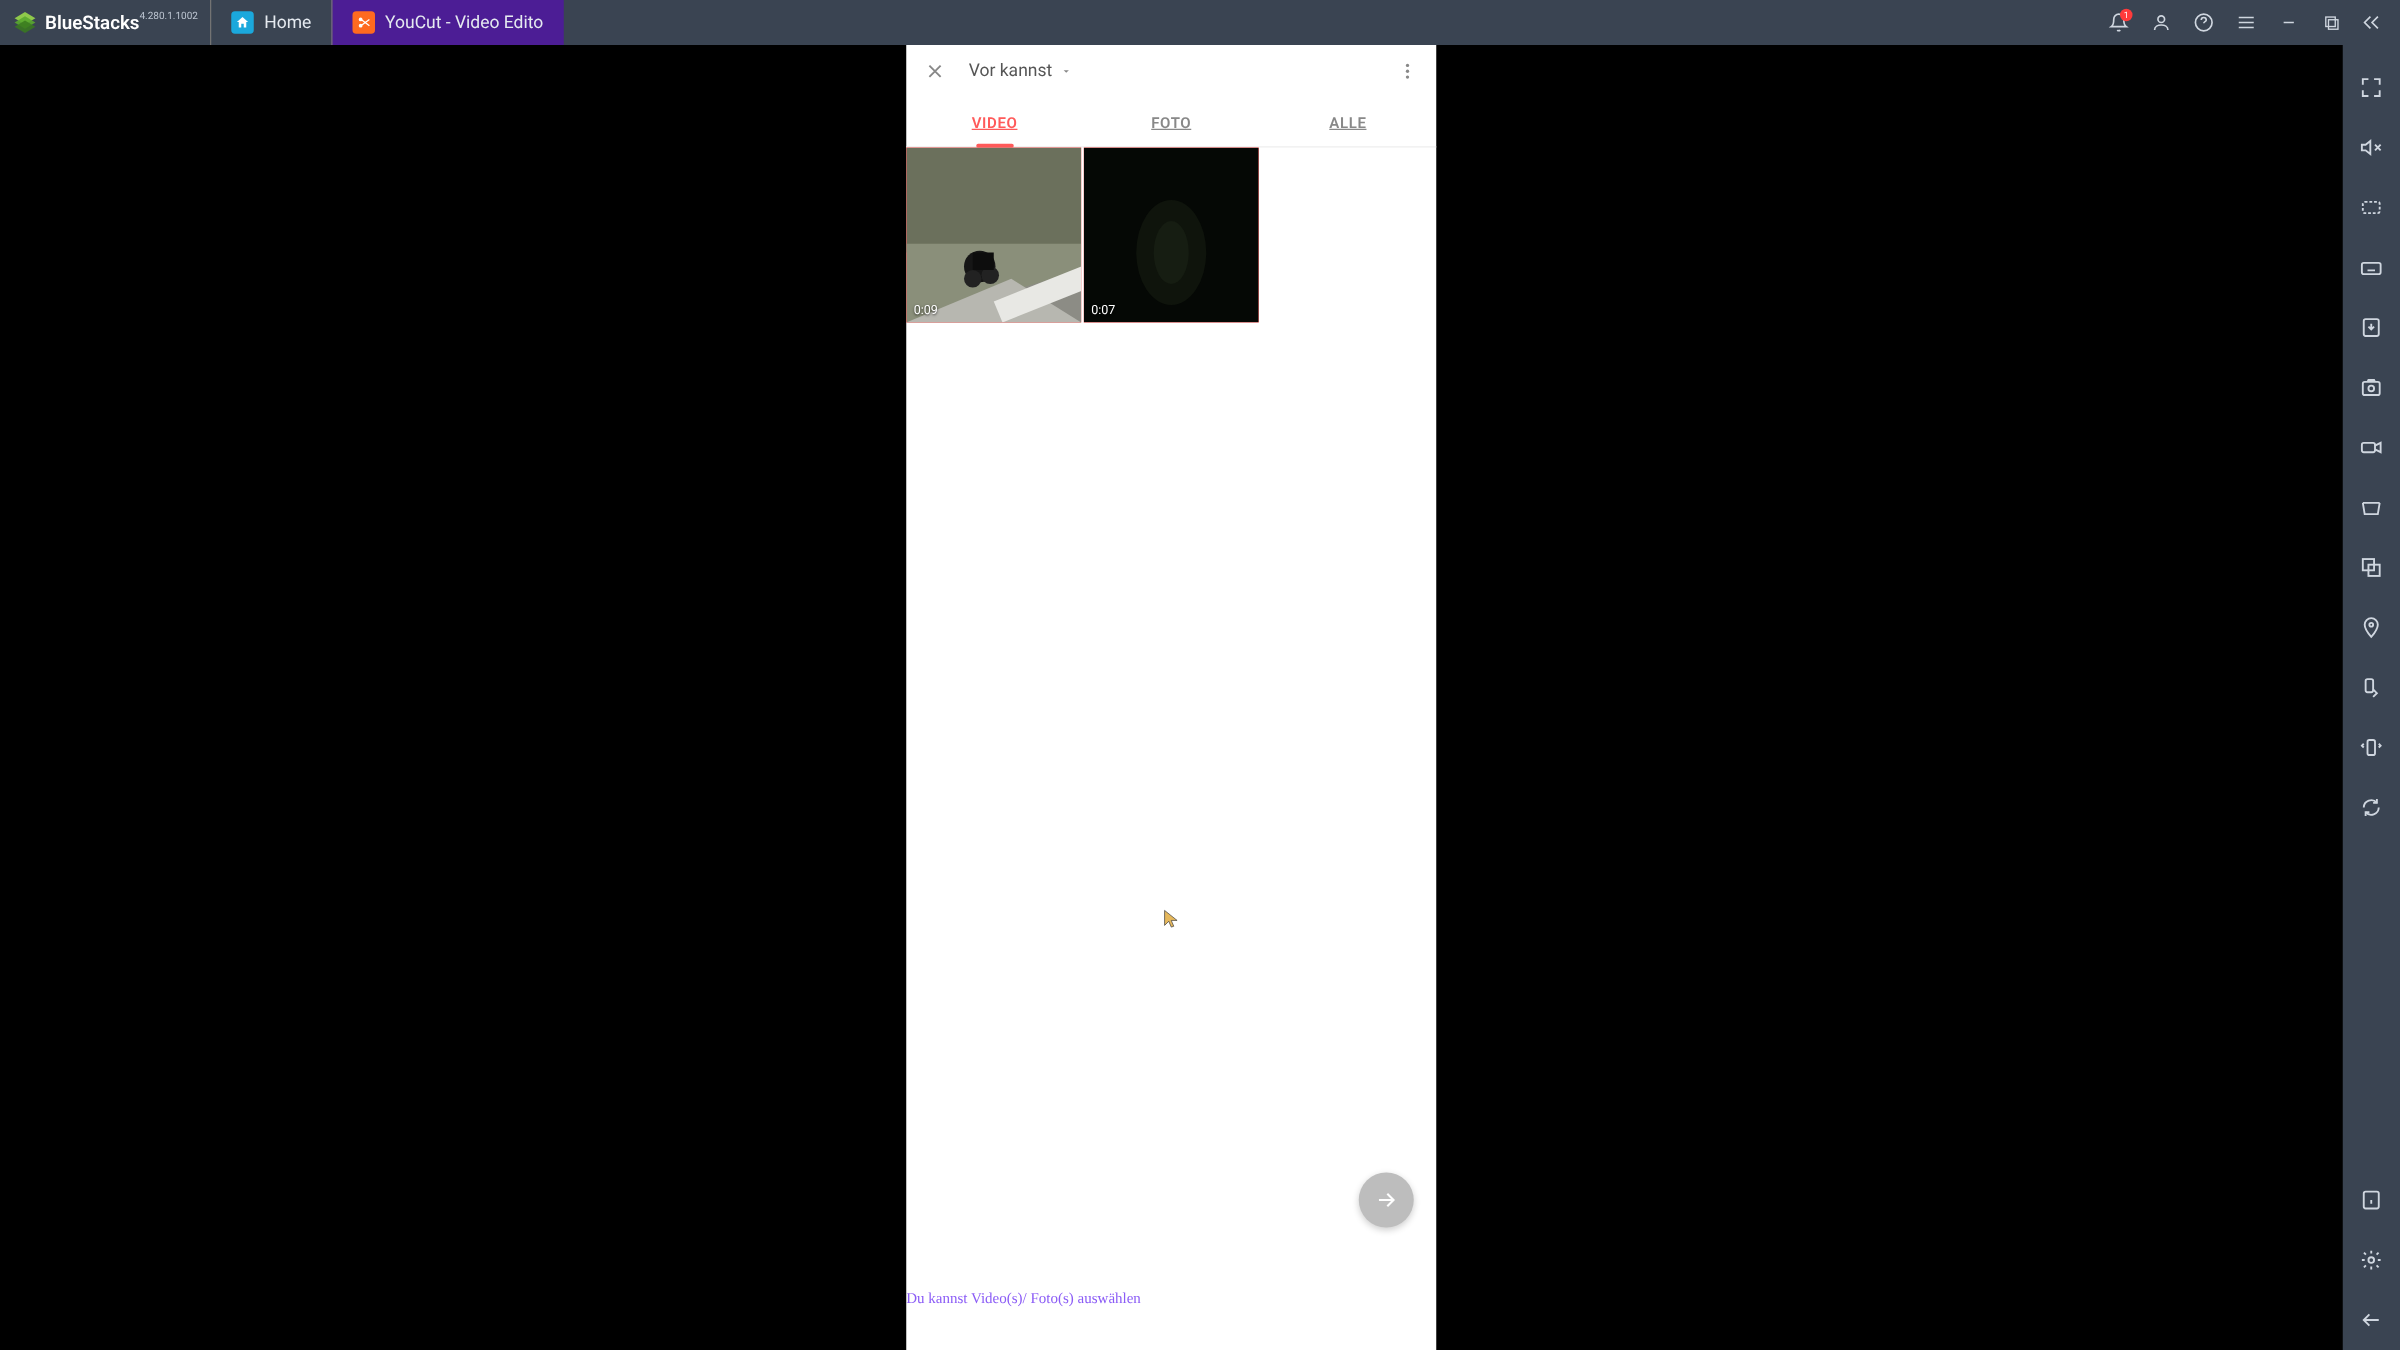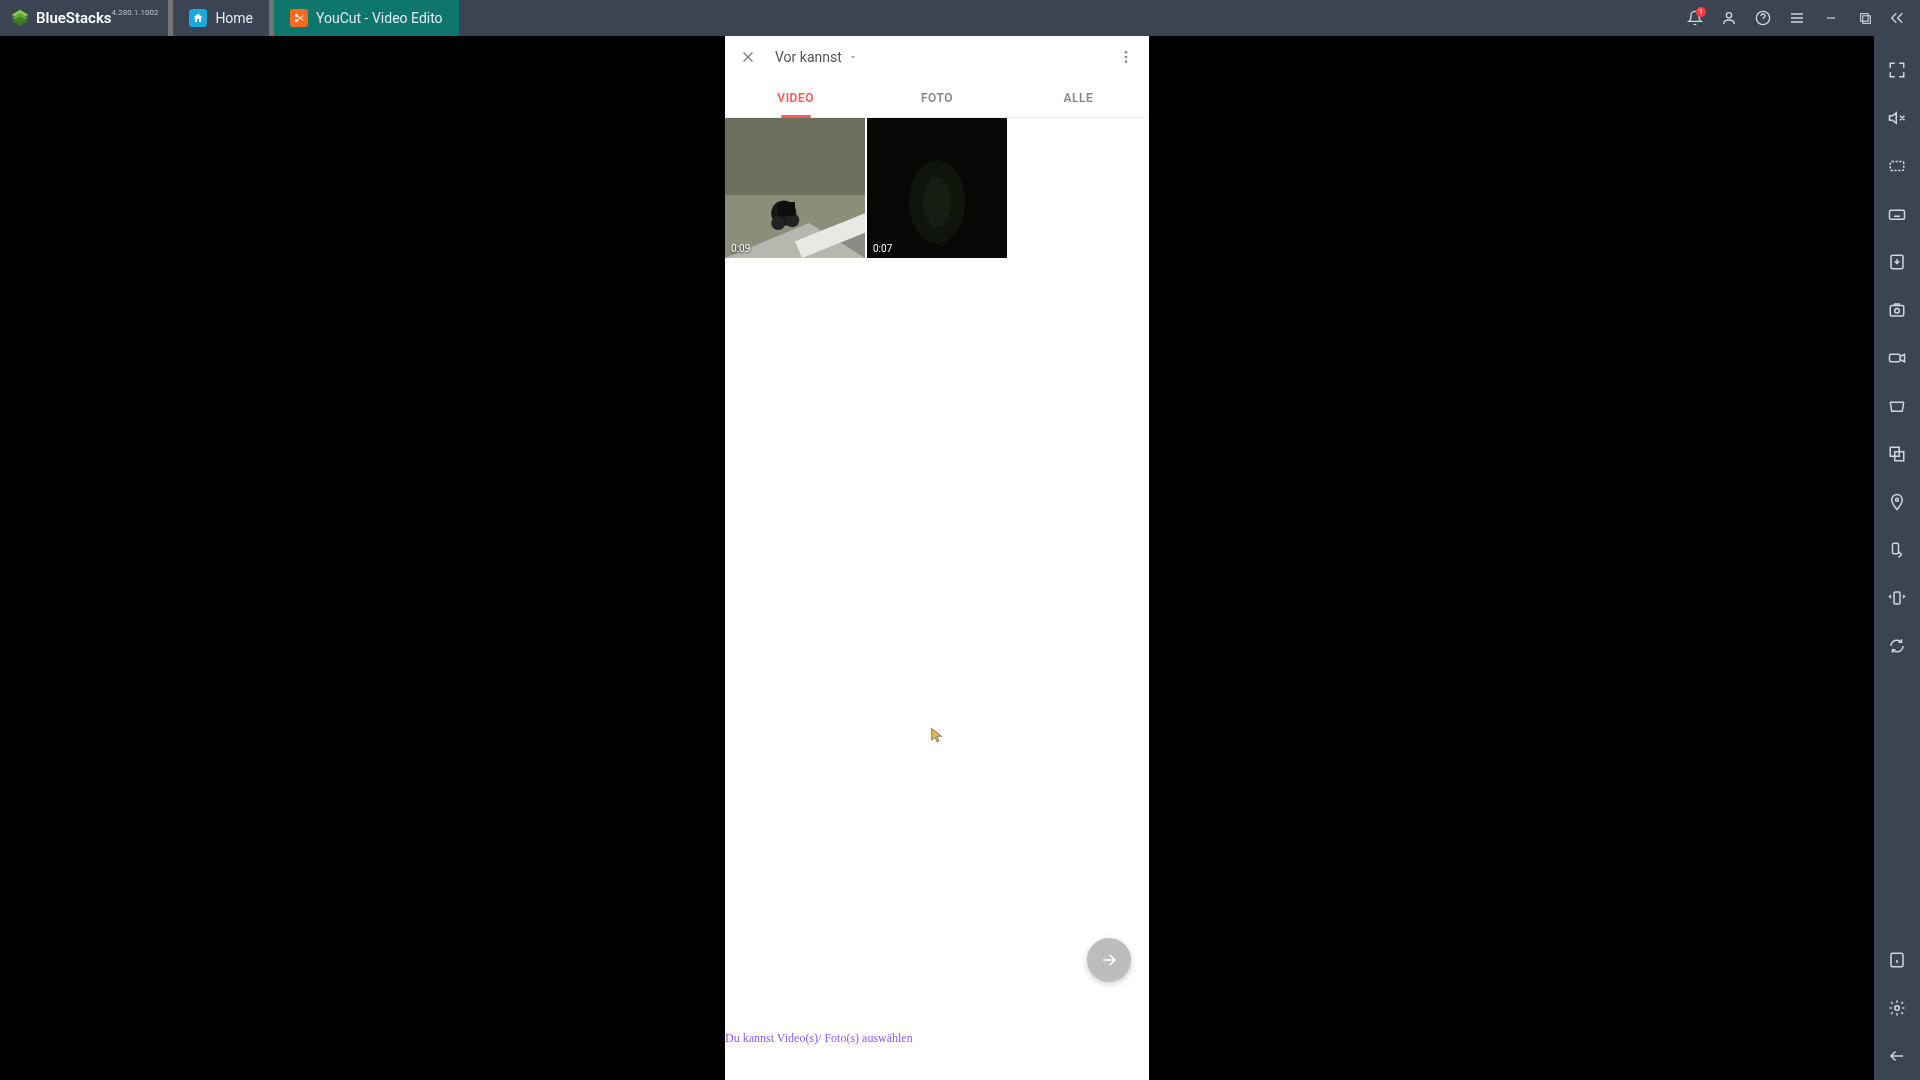--- a/index.html
+++ b/index.html
@@ -21,24 +21,24 @@
   }
   .brand-icon { width: 20px; height: 20px; }
   .brand-sub { font-size: 8px; color: #bcc5d1; font-weight: 400; margin-top: -2px; }
   .brand-text { display: flex; flex-direction: row; line-height: 1; }
 
   .tab {
     display: flex; align-items: center; gap: 8px;
     height: 100%;
     padding: 0 16px;
     color: #e5eaf0; font-size: 14px;
-    border-left: 5px solid #737373;
+    border-left: 1px solid #737373;
     cursor: pointer;
   }
-  .tab.active { background: #0f766e; }
+  .tab.active { background: #4c1d95; }
   .tab-icon { width: 18px; height: 18px; display:flex; align-items:center; justify-content:center; }
   .tab-icon.home { background: #1ba8dc; border-radius: 3px; }
   .tab-icon.app { background: #ff6a1f; border-radius: 3px; }
 
   .titlebar-right {
     margin-left: auto;
     display: flex; align-items: center; gap: 4px;
     padding-right: 6px;
     height: 100%;
   }
@@ -114,20 +114,21 @@
   }
   .app-tab {
     flex:1;
     display:flex; align-items:center; justify-content:center;
     font-size: 12px;
     font-weight: 600;
     letter-spacing: 0.5px;
     color: #888;
     cursor: pointer;
     position: relative;
+    text-decoration: underline;
   }
   .app-tab.active { color: #ff5a5a; }
   .app-tab.active::after {
     content: "";
     position: absolute;
     bottom: -1px; left: 50%; transform: translateX(-50%);
     width: 30px; height: 3px; background: #ff5a5a;
     border-radius: 2px;
   }
 

